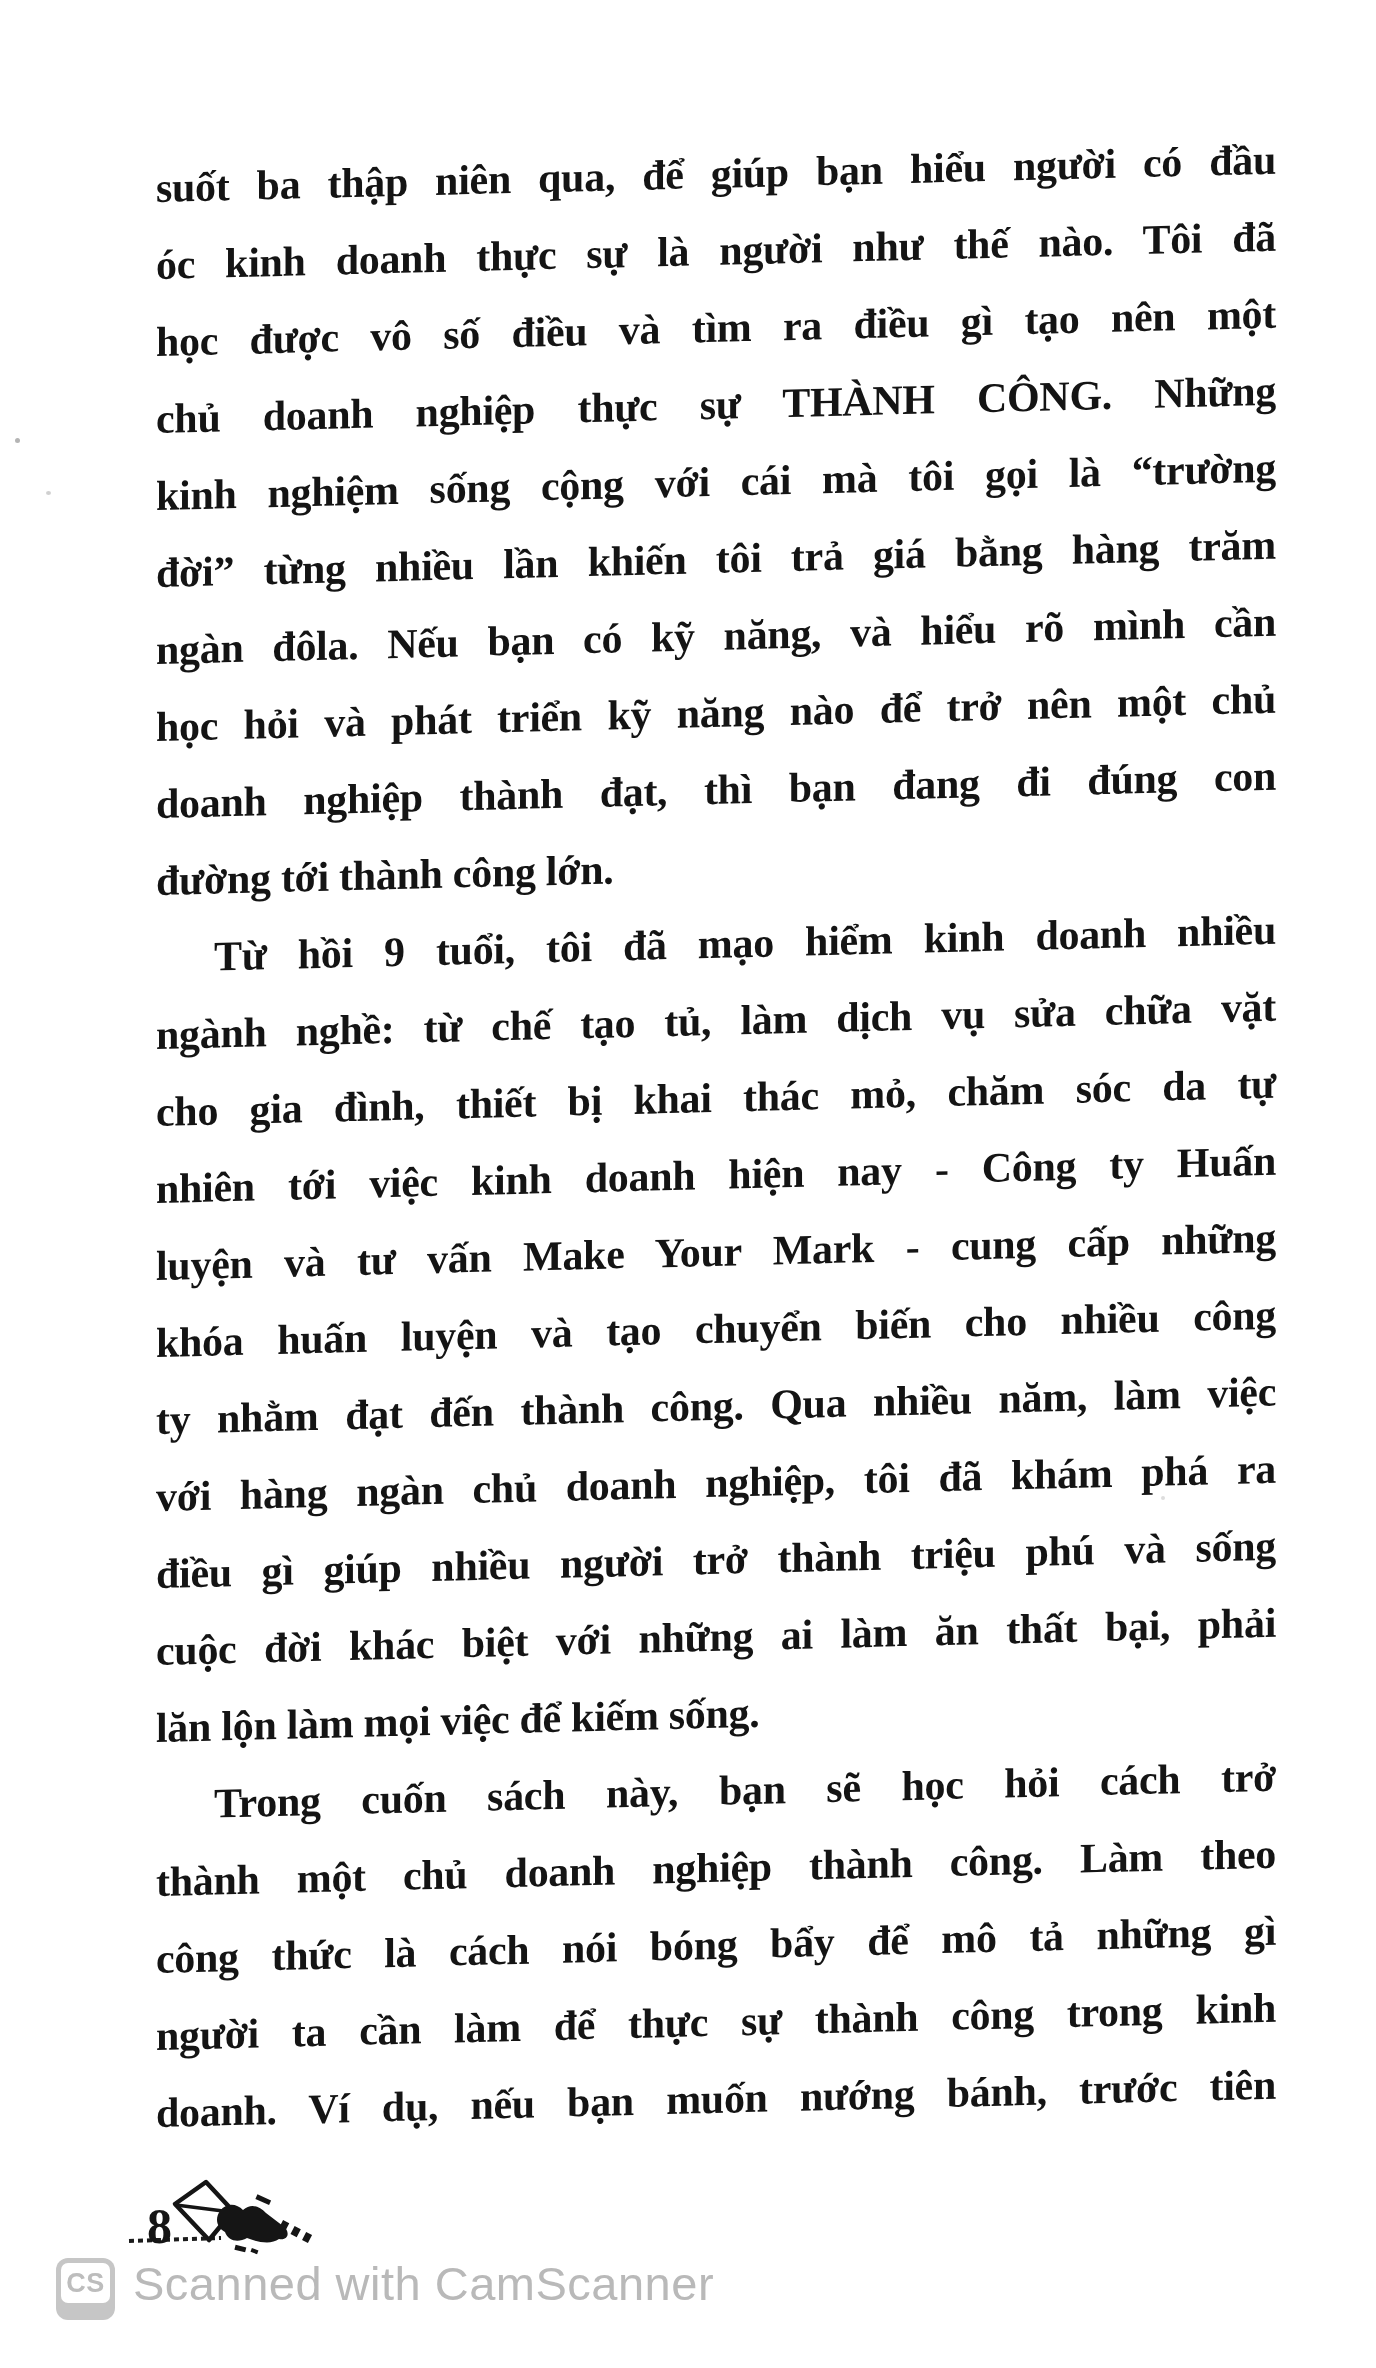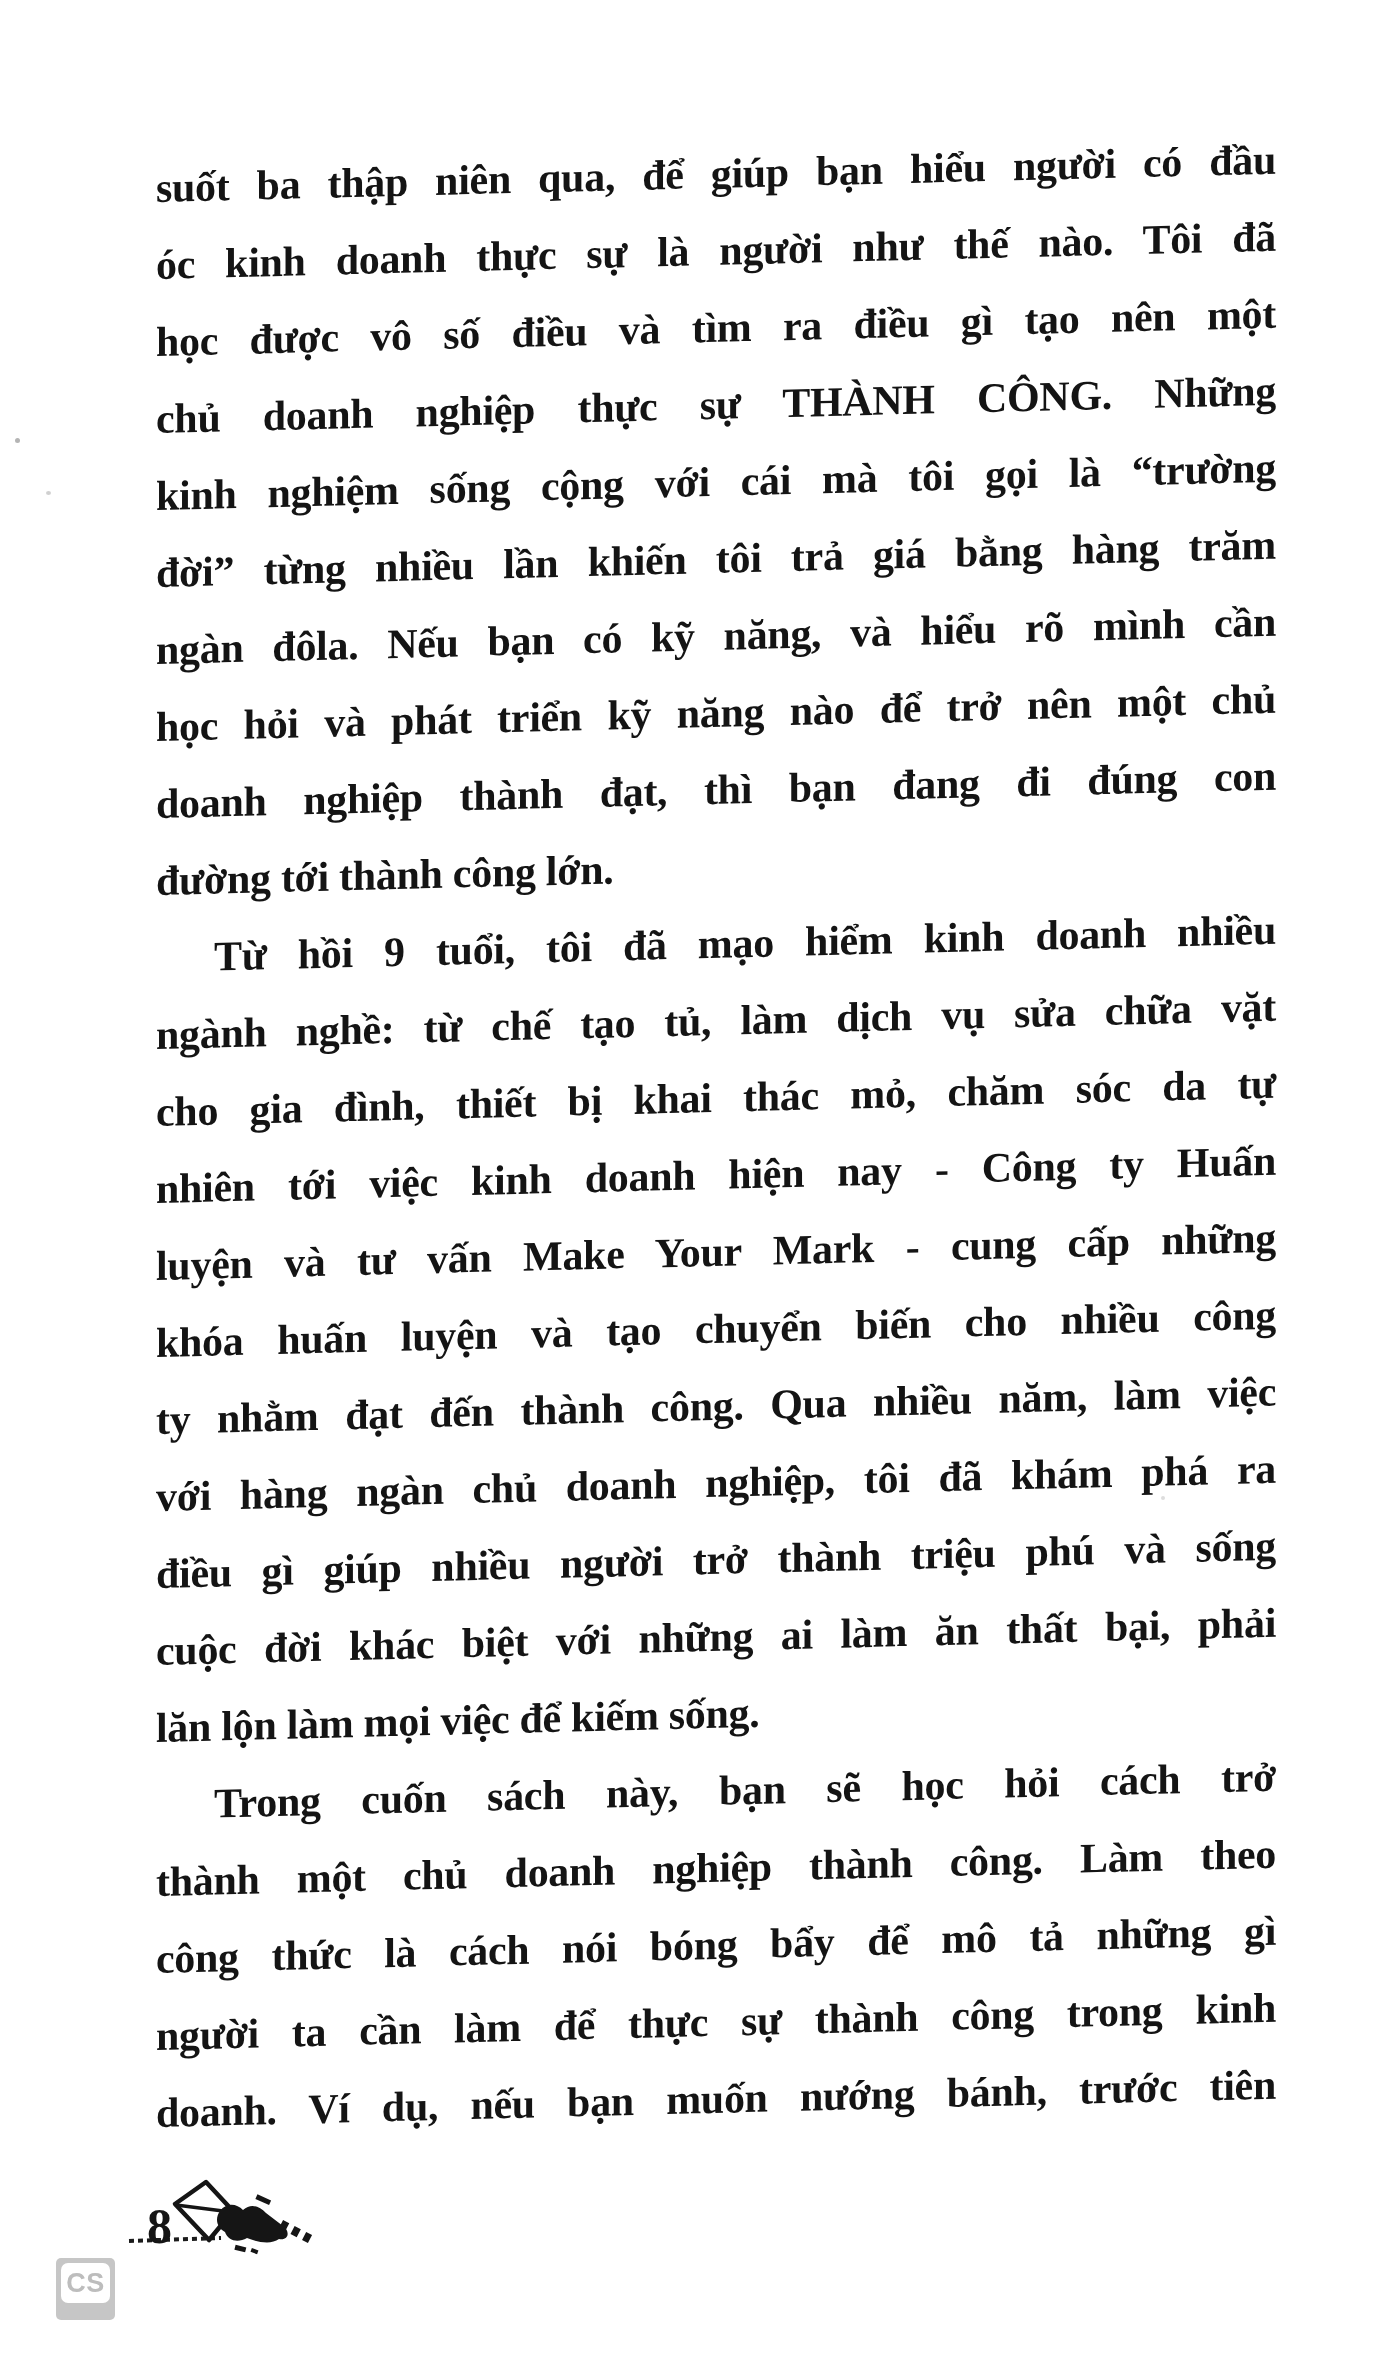--- a/index.html
+++ b/index.html
@@ -52,21 +52,21 @@
     top:2250px;
     width:1376px;
     height:90px;
   }
   .cs-badge {
     position:absolute;
     left:56px;
     top:8px;
     width:59px;
     height:62px;
-    border-radius:5px;
+    border-radius:12px;
     background:#c6c6c6;
   }
   .cs-badge-inner {
     position:absolute;
     left:5px;
     top:5px;
     right:5px;
     bottom:17px;
     border-radius:7px;
     background:#ffffff;
@@ -139,15 +139,16 @@
     <line x1="196" y1="76" x2="225" y2="91" stroke="#151515" stroke-width="9" stroke-dasharray="7 6"></line>
     <rect x="150" y="98" width="11" height="5" fill="#151515" transform="rotate(14 155 100)"></rect>
     <rect x="166" y="101" width="7" height="4" fill="#151515" transform="rotate(20 169 103)"></rect>
     <rect x="171" y="49" width="15" height="5" fill="#151515" transform="rotate(24 178 51)"></rect>
   </svg>
 
   <div class="watermark">
     <div class="cs-badge">
       <div class="cs-badge-inner">CS</div>
     </div>
+    <div class="wm-text">Scanned with CamScanner</div>
   </div>
 
 </div>
 
 </body></html>

